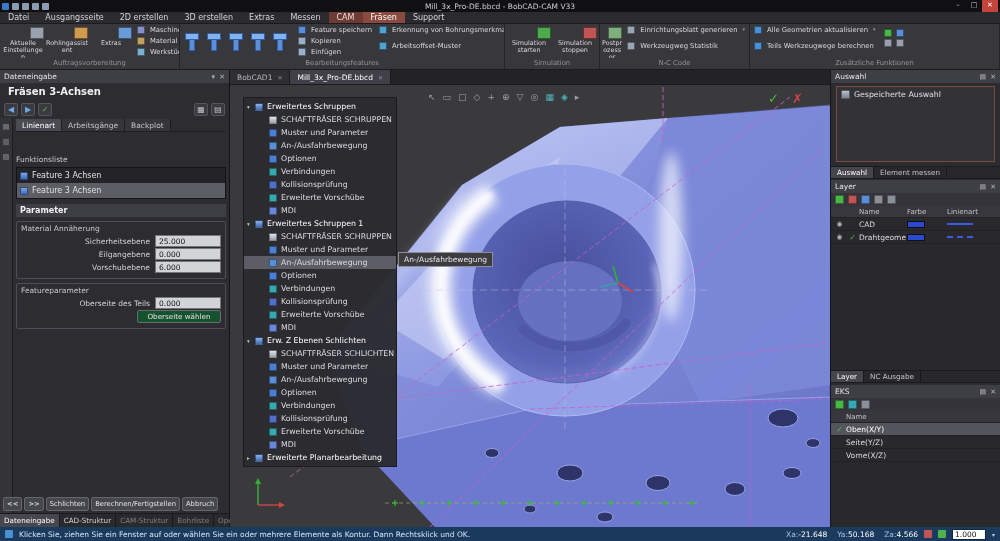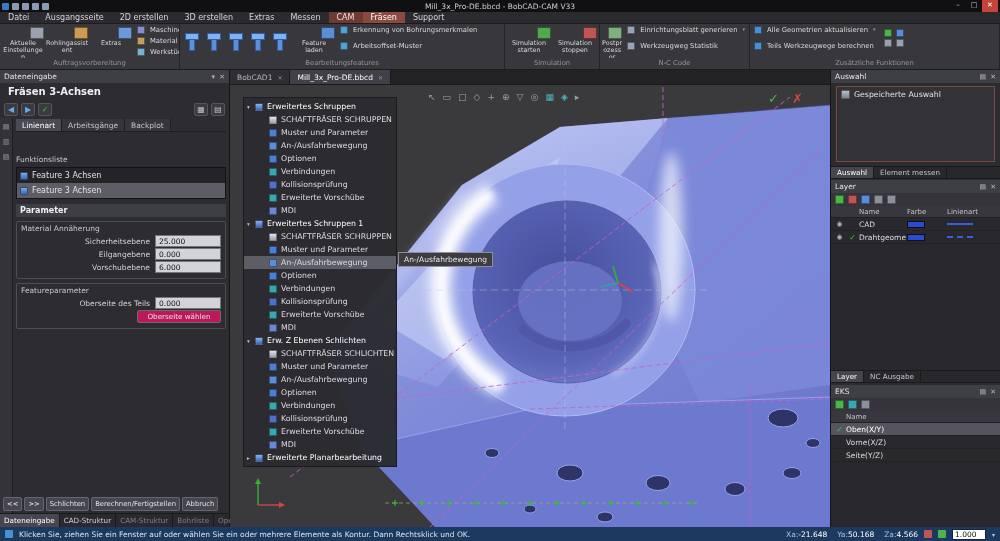--- a/index.html
+++ b/index.html
@@ -65,21 +65,21 @@
   .flist{margin-top:3px;height:32px;background:#242428;border:1px solid #141416}
   .fitem{display:flex;align-items:center;height:15px;gap:4px;padding:0 3px;font-size:8px;color:#e0e0e4}
   .fitem[data-state="selected"]{background:#5d5d66}
   .ficon{width:8px;height:8px;background:linear-gradient(#7fa8e0,#3a6ab8);border:1px solid #2a4a86;border-radius:1px;flex:none}
   .pheader{margin-top:5px;height:13px;background:#3e3e45;line-height:13px;padding:0 4px;font-weight:bold;font-size:8px;color:#f0f0f4}
   .pgroup{margin-top:4px;border:1px solid #4d4d55;border-radius:2px;padding:2px 4px 5px}
   .pg-label{font-size:7.5px;color:#c8c8cc;margin-bottom:2px}
   .prow{display:flex;align-items:center;margin-top:1px}
   .plabel{flex:1;text-align:right;margin-right:5px;font-size:7.5px;color:#d4d4d8;white-space:nowrap}
   .pfield{width:66px;height:12px;background:#d2d4d8;border:1px solid #74767c;font-size:7.5px;font-family:inherit;color:#111;padding:0 3px}
-  .pbtn{width:84px;height:13px;background:#be185d;border:1px solid #6a6a72;color:#e2e2e6;font-size:7.2px;font-family:inherit;border-radius:2px}
+  .pbtn{width:84px;height:13px;background:#14532d;border:1px solid #6a6a72;color:#e2e2e6;font-size:7.2px;font-family:inherit;border-radius:2px}
   .lp-buttons{position:absolute;left:3px;right:3px;bottom:16px;height:14px;display:flex;gap:2px}
   .lbtn{flex:none;height:14px;background:#46464e;border:1px solid #66666e;color:#e2e2e6;font-size:6.8px;font-family:inherit;border-radius:2px;padding:0 3px;white-space:nowrap}
   .lp-tabs{position:absolute;left:0;right:0;bottom:0;height:14px;background:#2a2a2e;border-top:1px solid #1a1a1d;display:flex}
   .btab{padding:0 4px;line-height:13px;font-size:7.2px;color:#cfcfd4;border-right:1px solid #1a1a1d;white-space:nowrap}
   .btab[data-state="selected"]{background:#46464e;color:#fff}
   .btab[data-state="dim"]{color:#7e7e86}
 
   
   .dtabs{position:absolute;top:70px;left:230px;width:600px;height:15px;background:#232326;border-bottom:1px solid #1a1a1c;display:flex;align-items:flex-end}
   .dtab{height:14px;display:flex;align-items:center;gap:5px;padding:0 7px;background:#2e2e33;border-right:1px solid #1a1a1c;font-size:7.5px;color:#b6b6bc;white-space:nowrap}
@@ -250,20 +250,35 @@
             <span class="tool-icon"></span>
           </div>
             <div class="tool-btn">
             <span class="tool-icon"></span>
           </div>
           </div>
         <div class="rbtn-big">
           <span class="risq big" style="background: rgb(91, 141, 214);"></span>
           <span class="rbl">Feature laden</span>
         </div>
+        <div class="rstack">
+
+        <div class="rbtn-sm">
+            <span class="risq" style="background: rgb(91, 141, 214);"></span>
+            <span>Feature speichern</span>
+          </div>
+            <div class="rbtn-sm">
+            <span class="risq" style="background: rgb(154, 176, 200);"></span>
+            <span>Kopieren</span>
+          </div>
+            <div class="rbtn-sm">
+            <span class="risq" style="background: rgb(154, 176, 200);"></span>
+            <span>Einfügen</span>
+          </div>
+          </div>
         <div class="rstack tall">
 
         <div class="rbtn-sm">
             <span class="risq" style="background: rgb(80, 160, 208);"></span>
             <span>Erkennung von Bohrungsmerkmalen</span>
           </div>
             <div class="rbtn-sm">
             <span class="risq" style="background: rgb(80, 160, 208);"></span>
             <span>Arbeitsoffset-Muster</span>
           </div>
@@ -766,25 +781,25 @@
       <span>Name</span>
     </div>
     <div class="elist" style="top:353px">
 
     <div class="erow" data-state="selected">
         <span class="c-m mk">✓</span>
         <span>Oben(X/Y)</span>
       </div>
         <div class="erow" data-state="">
         <span class="c-m mk">✓</span>
-        <span>Vorne(X/Z)</span>
+        <span>Seite(Y/Z)</span>
       </div>
         <div class="erow" data-state="">
         <span class="c-m mk">✓</span>
-        <span>Seite(Y/Z)</span>
+        <span>Vorne(X/Z)</span>
       </div>
       </div>
   </div>
 
   <div class="statusbar">
     <span class="st-icon"></span>
     <span class="st-msg">Klicken Sie, ziehen Sie ein Fenster auf oder wählen Sie ein oder mehrere Elemente als Kontur. Dann Rechtsklick und OK.</span>
     <div class="st-coords">
 
     <span class="coord"><span class="cl">Xa:</span><span class="cv">-21.648</span></span>

